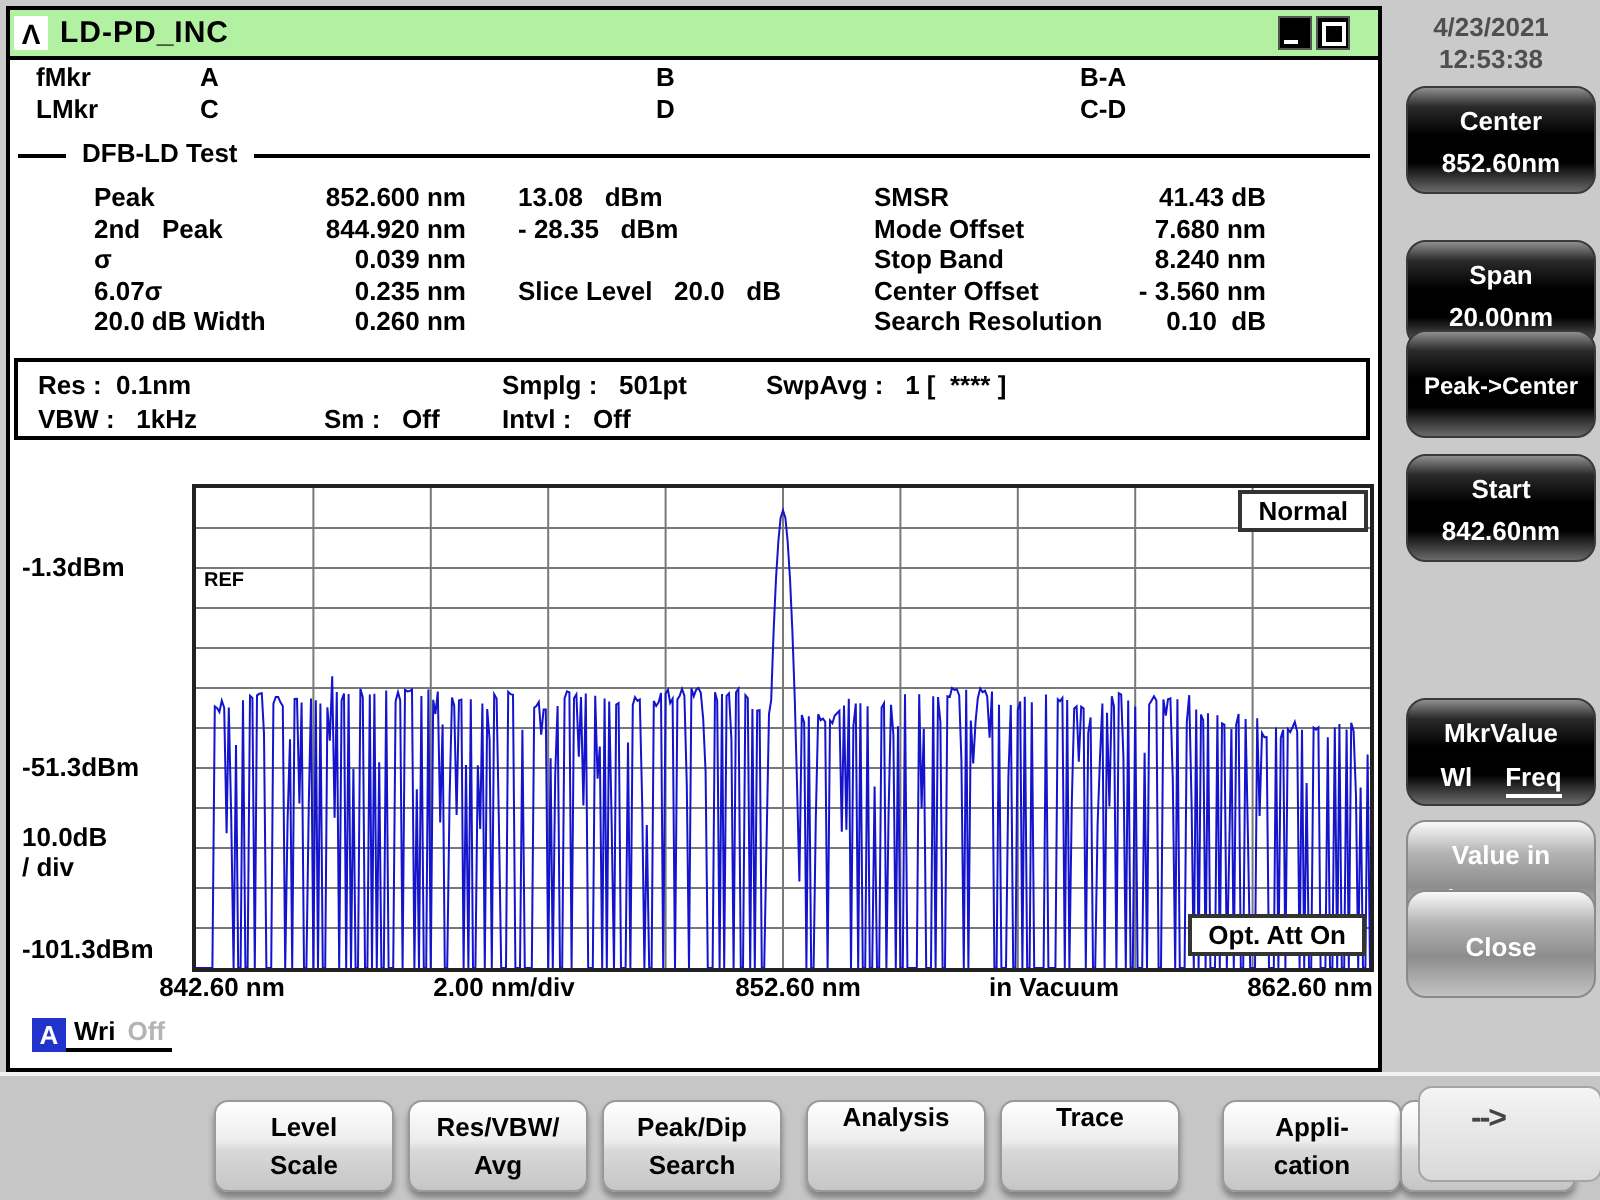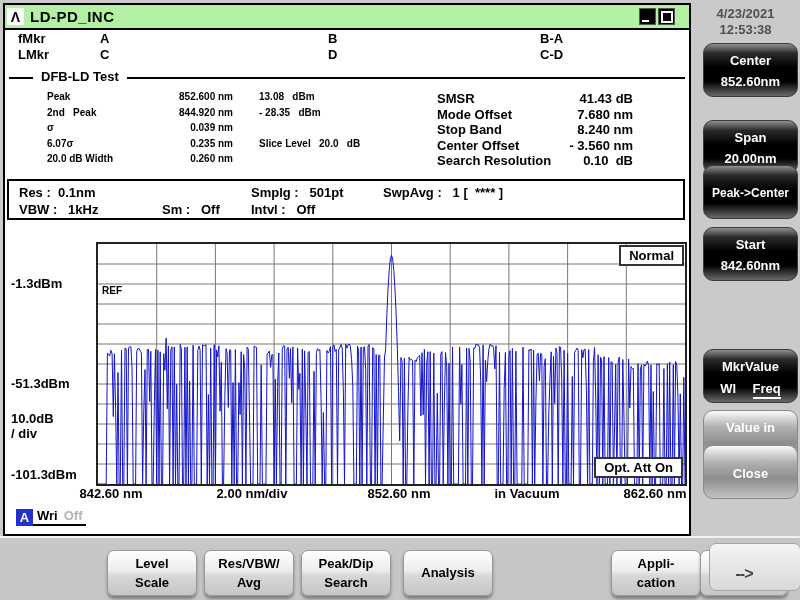--- a/index.html
+++ b/index.html
@@ -19,21 +19,21 @@
   .maxbox{position:absolute;left:2px;top:2px;width:8px;height:8px;border:2px solid #fff;}
   .abs{position:absolute;font-size:13px;white-space:nowrap;}
   
   .mkr-f{top:26px;} .mkr-l{top:42px;}
   .mk1{left:13px;} .mk2{left:95px;} .mk3{left:323px;} .mk4{left:535px;}
   
   .group-line{position:absolute;left:4px;right:4px;top:72px;border-top:2px solid #000;}
   .legend{position:absolute;left:28px;top:64px;background:#fff;padding:0 8px;font-size:13px;}
   
   .al-block{position:absolute;left:42px;top:86px;width:360px;}
-  .al-row{position:relative;height:15.5px;font-size:10px;}
+  .al-row{position:relative;height:15.5px;font-size:13px;}
   .al-lab{position:absolute;left:0;}
   .al-val{position:absolute;left:76px;width:110px;text-align:right;}
   .al-v2{position:absolute;left:212px;}
   .ar-block{position:absolute;left:432px;top:86px;width:196px;}
   .ar-row{position:relative;height:15.5px;font-size:13px;display:flex;}
   .ar-lab{flex:0 0 128px;} .ar-val{flex:1;text-align:right;}
   
   .settings{position:absolute;left:2px;top:174px;width:678px;height:41px;border:2px solid #000;
             box-sizing:border-box;background:#fff;}
   .st{position:absolute;font-size:13px;white-space:nowrap;}
@@ -71,21 +71,21 @@
   .sb-sel{border-bottom:2px solid #fff;padding-bottom:1px;}
   
   .toolbar{position:absolute;left:0;top:536px;width:800px;height:64px;background:#c6c6c6;
            border-top:2px solid #f2f2f2;}
   .tb-btn{position:absolute;top:12px;width:90px;height:46px;border-radius:7px;border:1px solid #999;
           box-sizing:border-box;background:linear-gradient(180deg,#fff 0%,#ececec 45%,#d8d8d8 55%,#c6c6c6 100%);
           box-shadow:0 3px 3px rgba(0,0,0,.35);font-size:13px;text-align:center;cursor:pointer;z-index:1;}
   .tb-sel{background:linear-gradient(180deg,#f7f0f4 0%,#e9d4e0 38%,#cda6bd 70%,#b687a2 100%);
           box-shadow:inset 0 -5px 7px #9c6b86,0 3px 3px rgba(0,0,0,.35);border-color:#a87e96;}
   .tb-l1{display:block;margin-top:5px;} .tb-l2{display:block;margin-top:4px;}
-  .tb-one{display:block;margin-top:14px;}
+  .tb-one{display:block;}
   .tb-arrow{color:#444;font-size:16px;letter-spacing:-1px;}
   .tb-btn.stacked::before{content:"";position:absolute;left:8px;top:-8px;width:90px;height:46px;
           border-radius:7px;border:1px solid #a5a5a5;z-index:-1;
           background:linear-gradient(180deg,#f4f4f4,#d9d9d9);}
 </style>
 </head>
 <body>
 
 <div id="screen">
 
@@ -268,20 +268,23 @@
       <span class="tb-l1">Res/VBW/</span>
       <span class="tb-l2">Avg</span>
     </div>
     <div class="tb-btn" style="left:301px;">
       <span class="tb-l1">Peak/Dip</span>
       <span class="tb-l2">Search</span>
     </div>
     <div class="tb-btn" style="left:403px;">
       <span class="tb-one">Analysis</span>
     </div>
+    <div class="tb-btn" style="left:500px;">
+      <span class="tb-one">Trace</span>
+    </div>
     <div class="tb-btn" style="left:611px;">
       <span class="tb-l1">Appli-</span>
       <span class="tb-l2">cation</span>
     </div>
     <div class="tb-btn stacked" style="left:700px;width:88px;">
       <span class="tb-one tb-arrow">--&gt;</span>
     </div>
   </div>
 
 </div>

